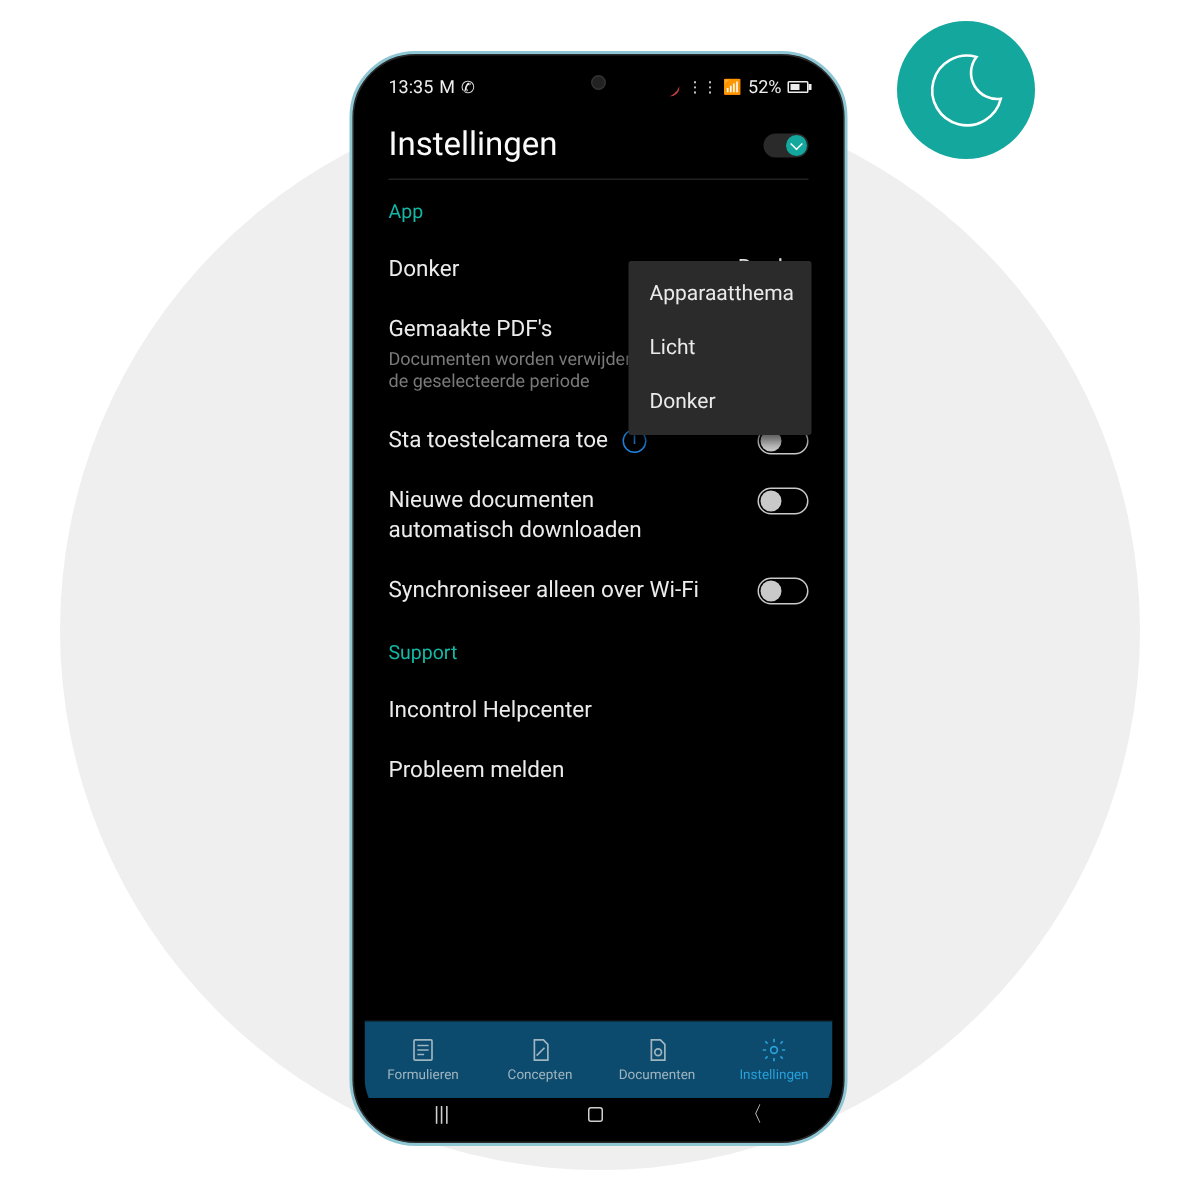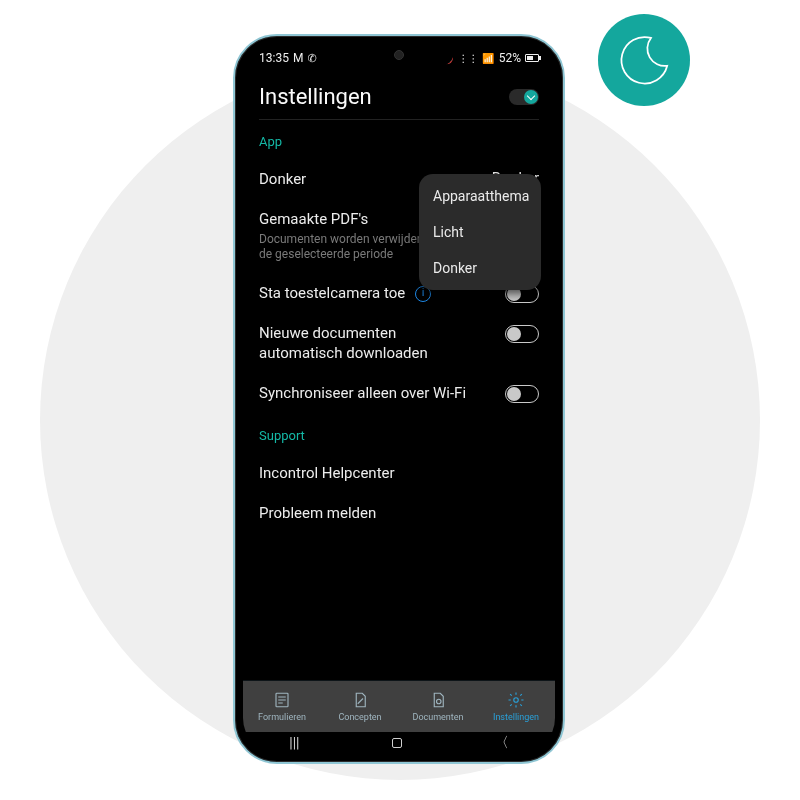--- a/index.html
+++ b/index.html
@@ -121,34 +121,34 @@
   .switch .dot {
     position: absolute; top: 1px; left: 1px;
     width: 14px; height: 14px; border-radius: 50%;
     background: #c9c9c9;
   }
   .dropdown {
     position: absolute;
     top: 130px; right: 14px;
     width: 122px;
     background: #2b2b2b;
-    border-radius: 14px;
+    border-radius: 2px;
     box-shadow: 0 4px 8px rgba(0,0,0,0.6);
     z-index: 4;
     padding: 4px 0;
   }
   .dropdown .opt {
     padding: 10px 14px;
     font-size: 14px; color: #eaeaea;
   }
   .bottomnav {
     position: absolute; bottom: 22px; left: 0; right: 0;
     height: 52px;
     border-top: 1px solid #0d1418;
-    background: #404040;
+    background: #0c4a6e;
     display: flex;
   }
   .nav-item {
     flex: 1; display: flex; flex-direction: column; align-items: center; justify-content: center;
     gap: 3px; color: #9fb5bf; font-size: 9px;
   }
   .nav-item.active { color: #29a0d8; }
   .nav-item svg { width: 18px; height: 18px; }
   .sysnav {
     position: absolute; bottom: 0; left: 0; right: 0; height: 22px;

